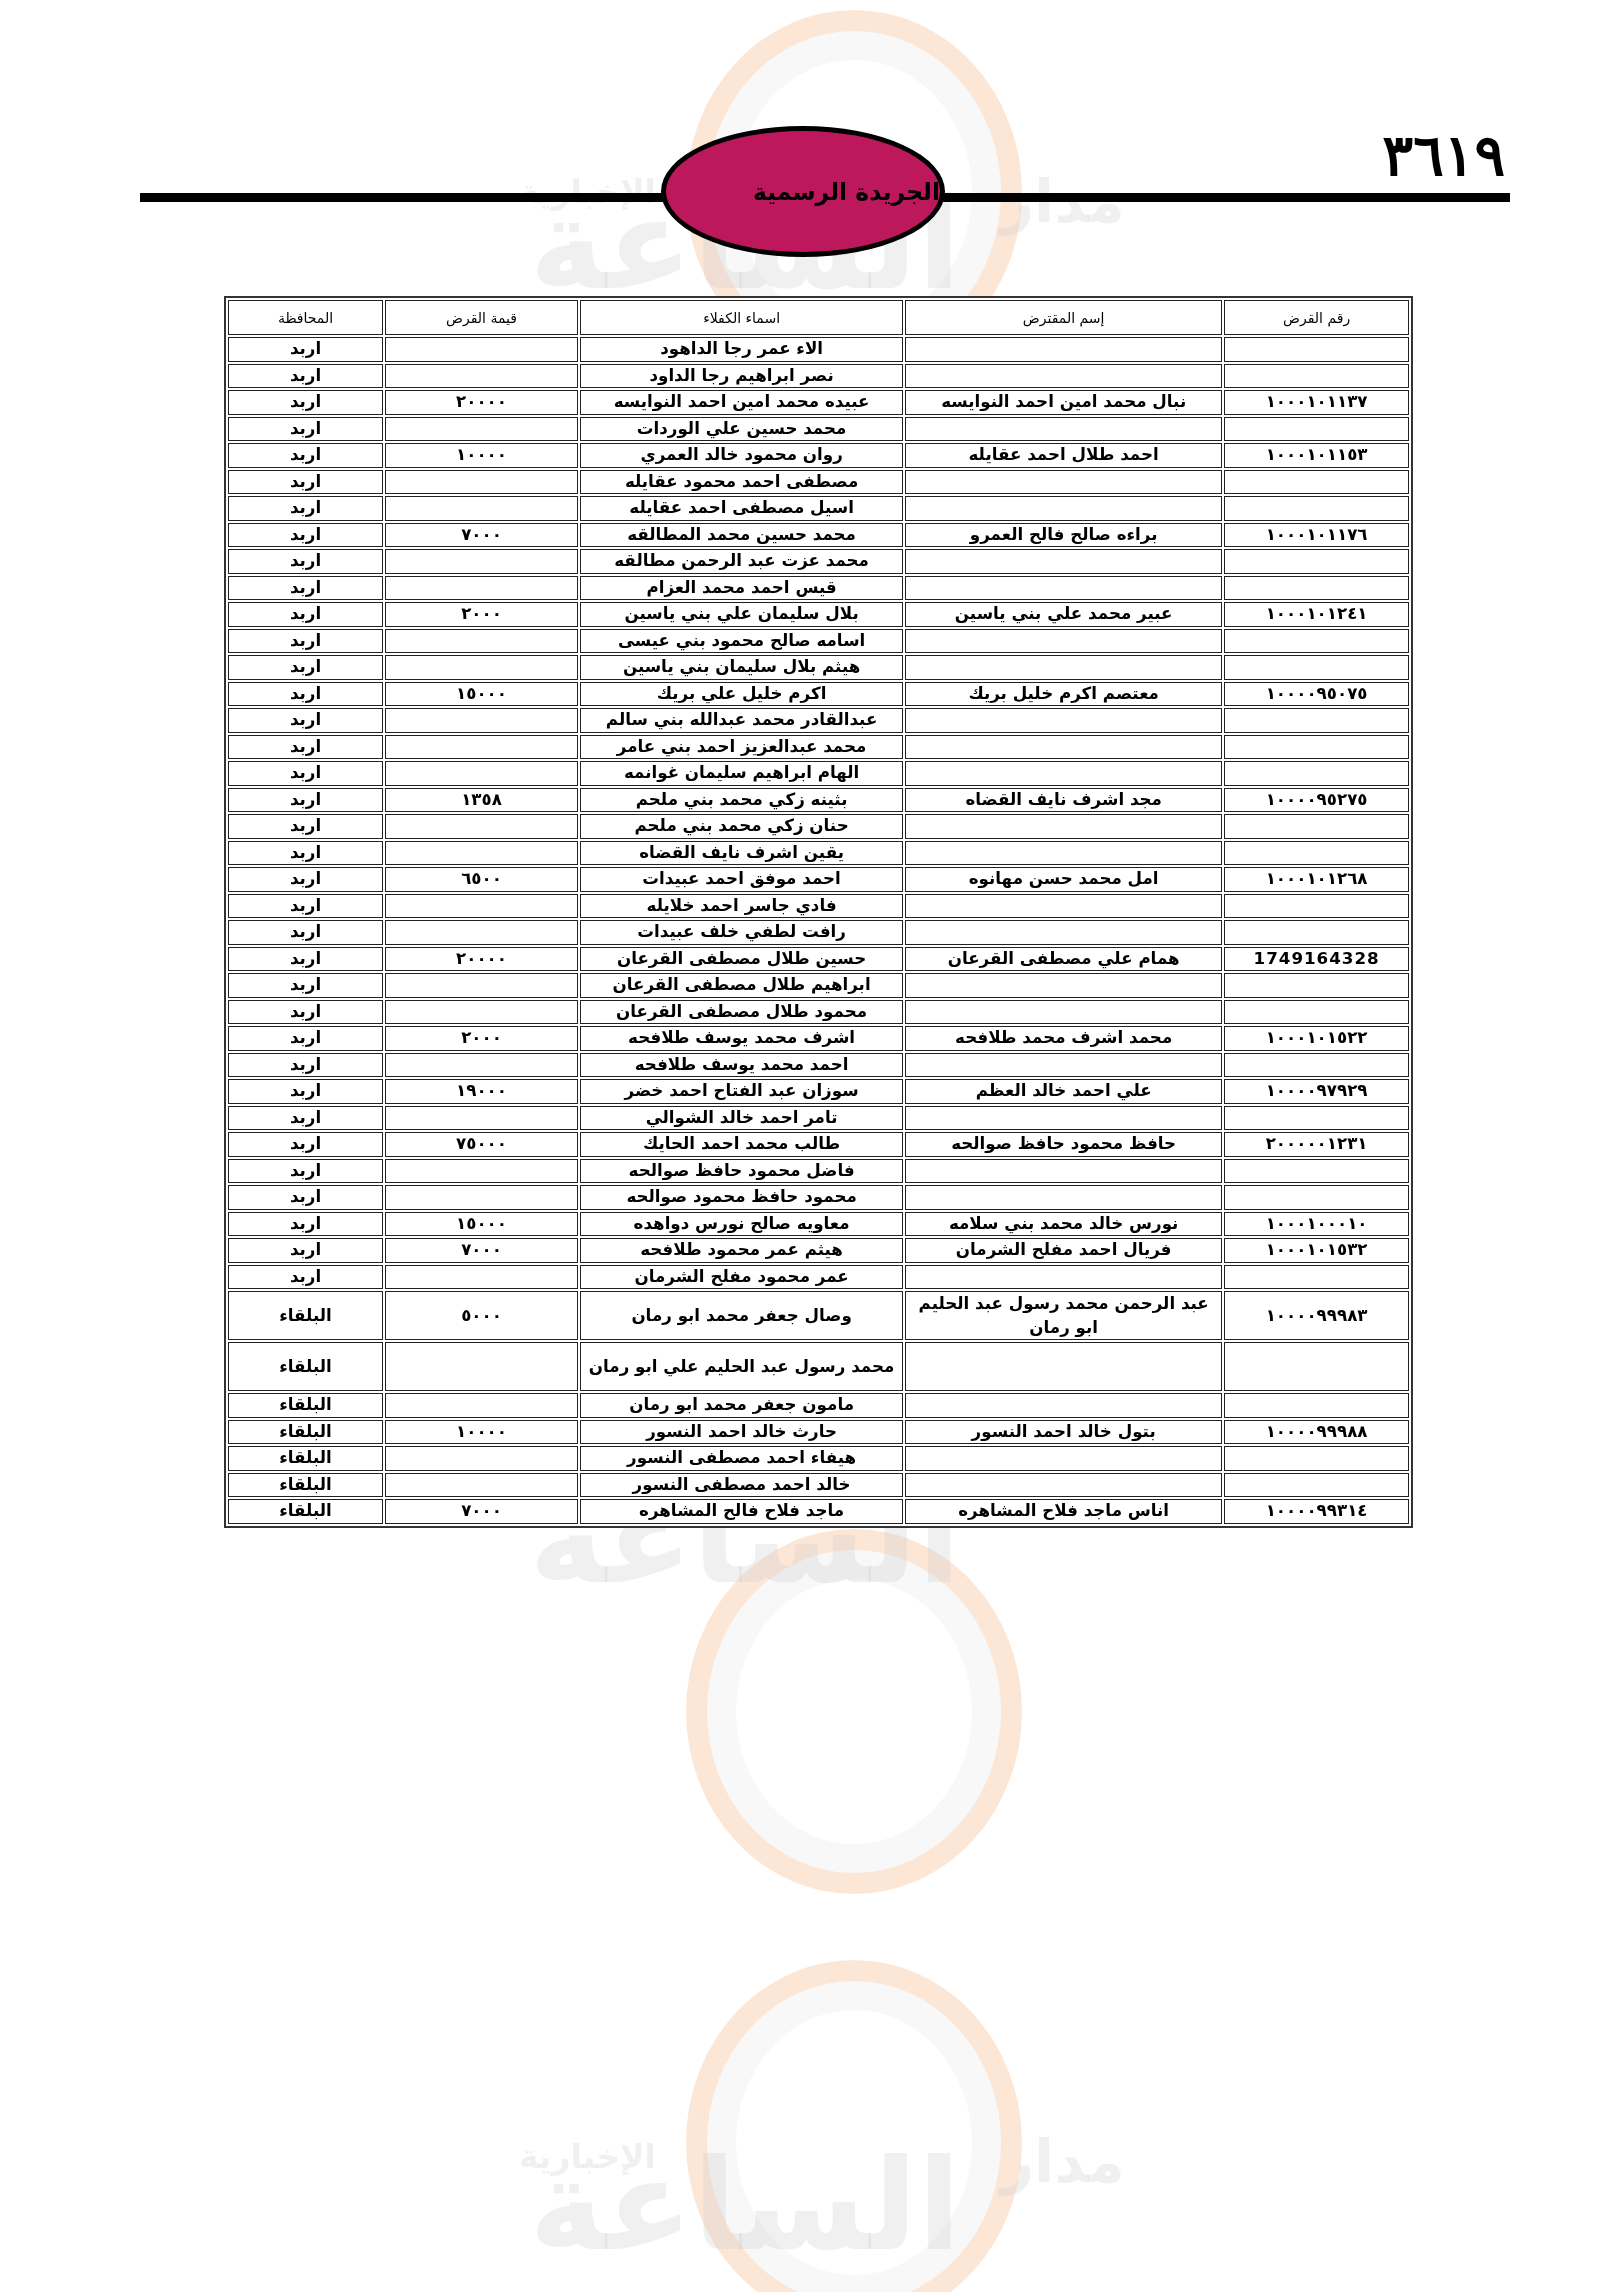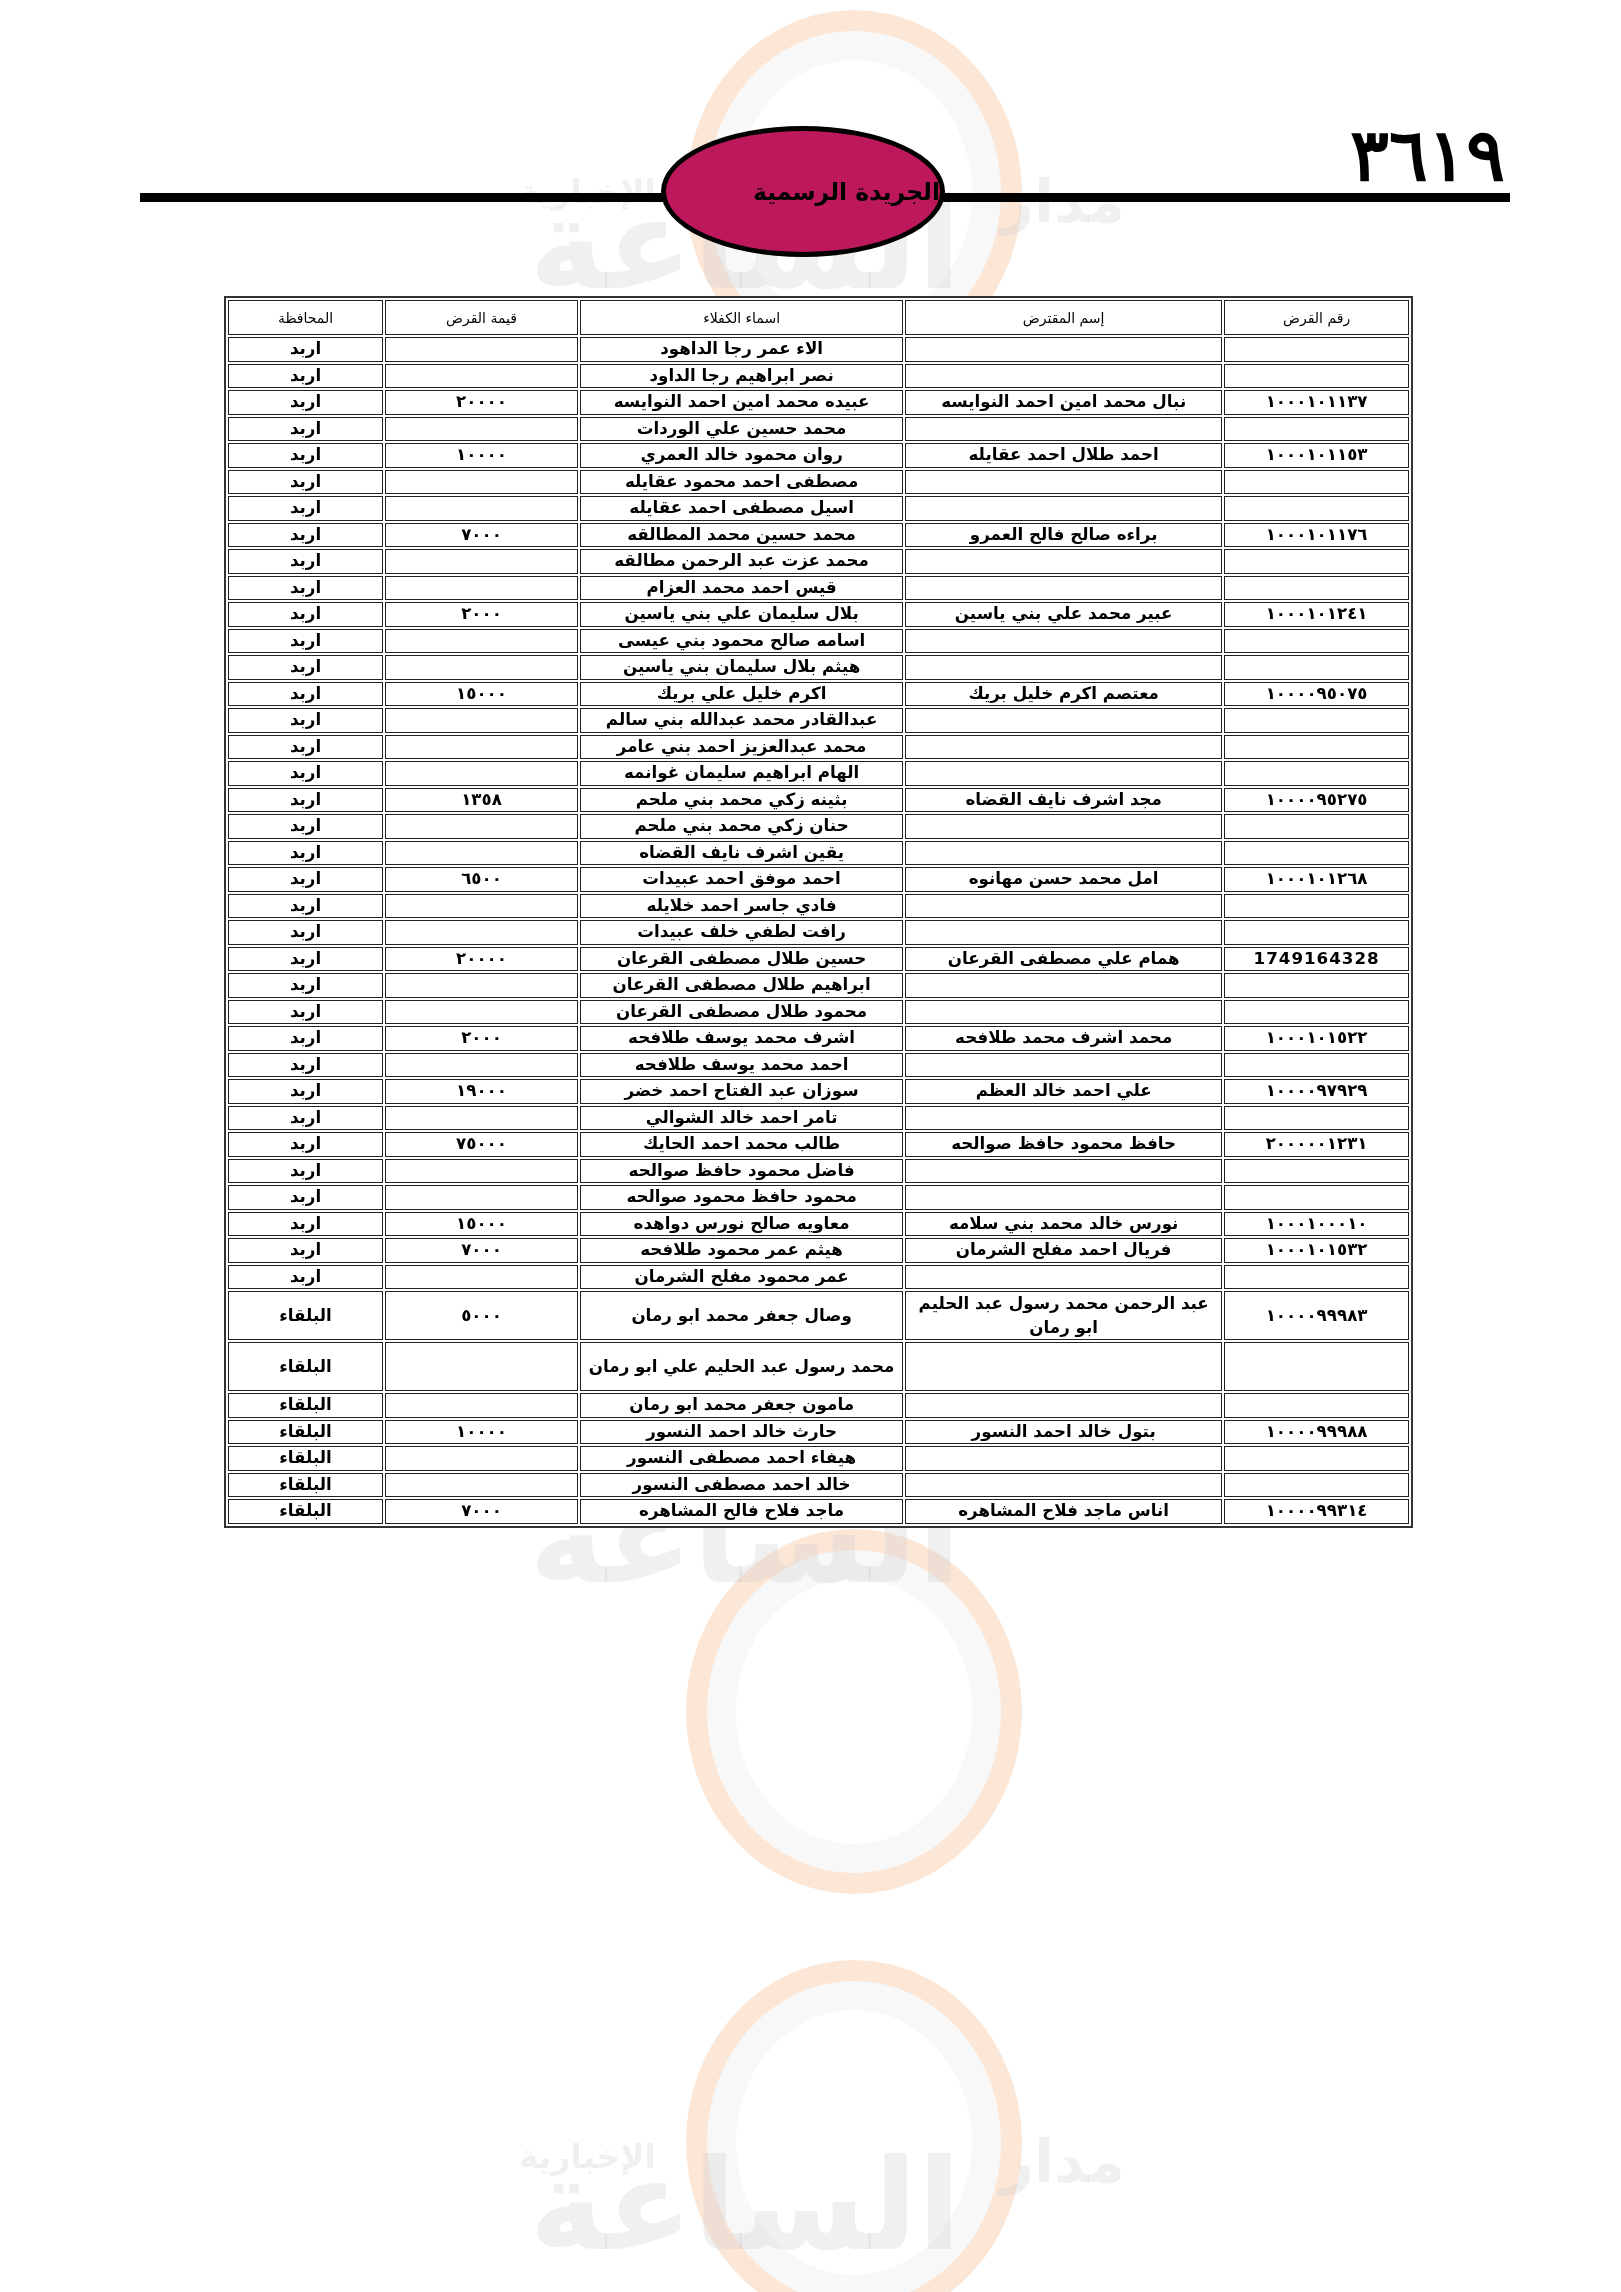--- a/index.html
+++ b/index.html
@@ -14,21 +14,21 @@
     border:21.6px solid rgba(245,170,110,0.28);
     box-shadow: inset 0 0 0 29px rgba(235,235,235,0.35);
   }
   .wm-text {
     color:rgba(200,200,200,0.28); font-weight:bold;
     font-family:"DejaVu Sans", sans-serif; direction:rtl;
   }
   .page-number {
     position:absolute; right:116px; top:125px;
     font-family:"DejaVu Serif", serif; font-weight:bold;
-    font-size:72px; line-height:59px; color:#000; z-index:2; direction:rtl;
+    font-size:57px; line-height:59px; color:#000; z-index:2; direction:rtl;
   }
   .rule {
     position:absolute; left:140px; top:193px; width:1370px; height:8.8px;
     background:#000; z-index:2;
   }
   .oval {
     position:absolute; left:661px; top:126px; width:284px; height:131px;
     border:5.9px solid #000; border-radius:50%; background:#be185d; z-index:3;
     display:flex; align-items:center; justify-content:flex-end;
     box-sizing:border-box;

